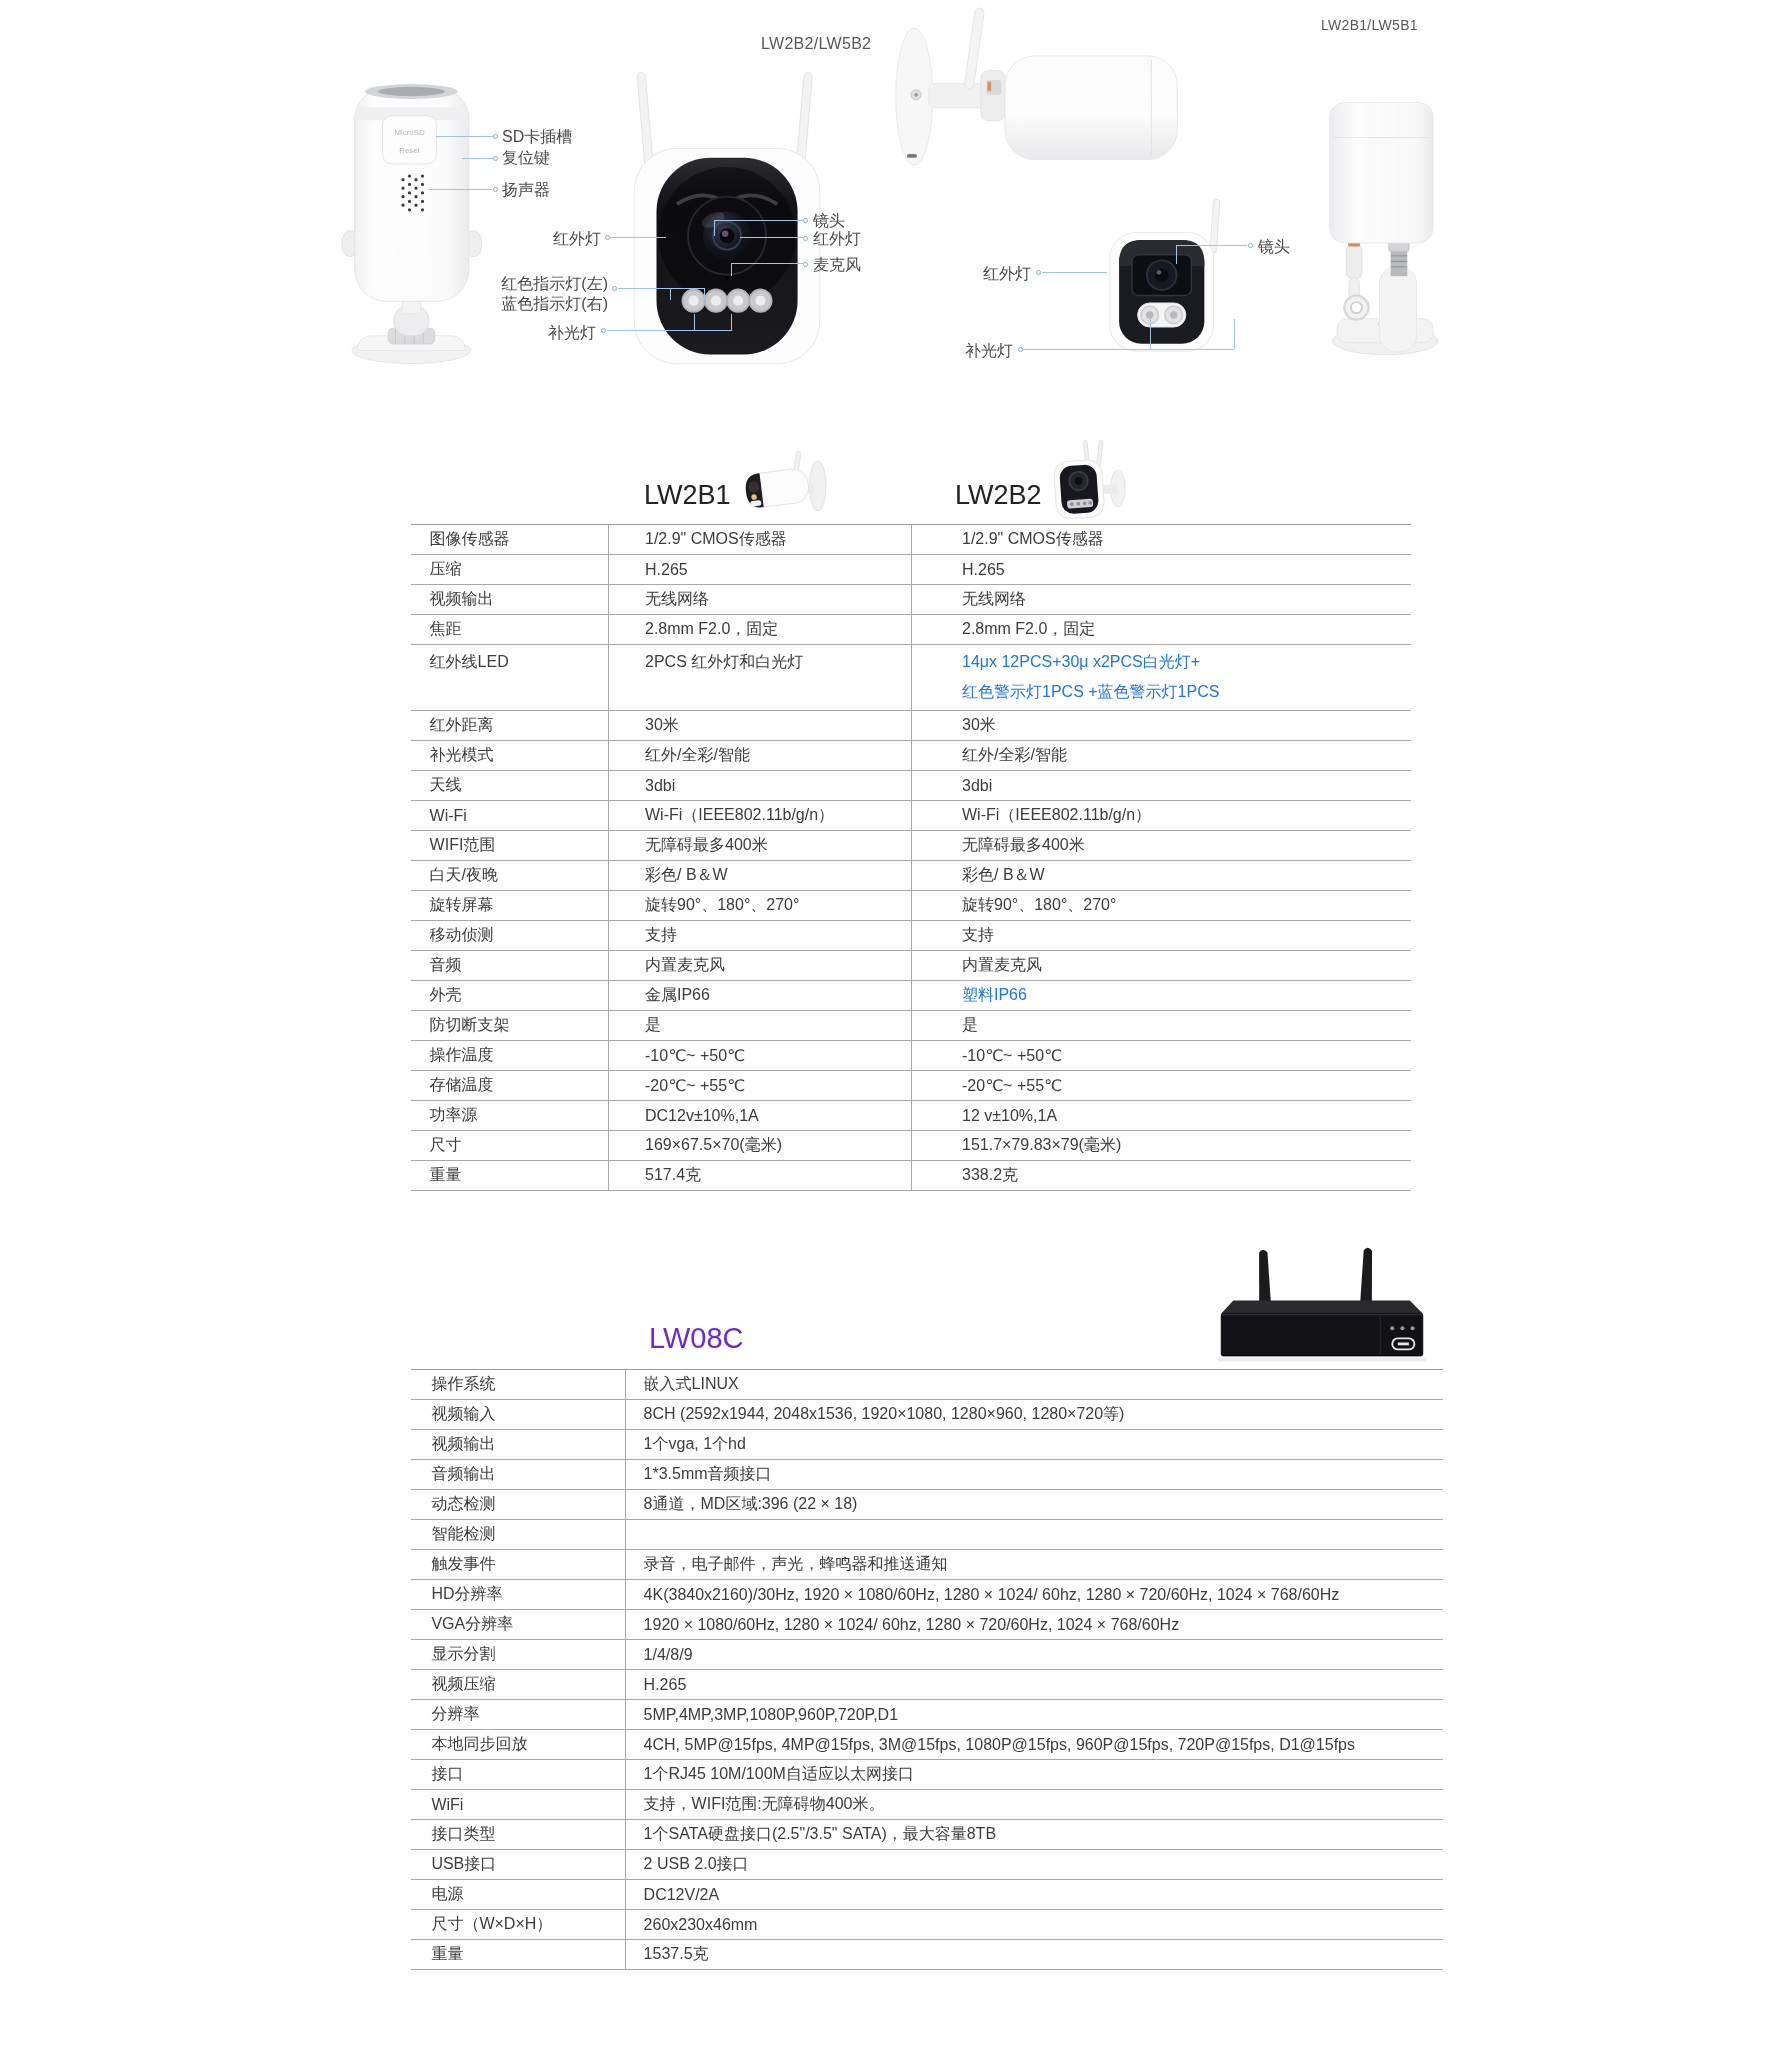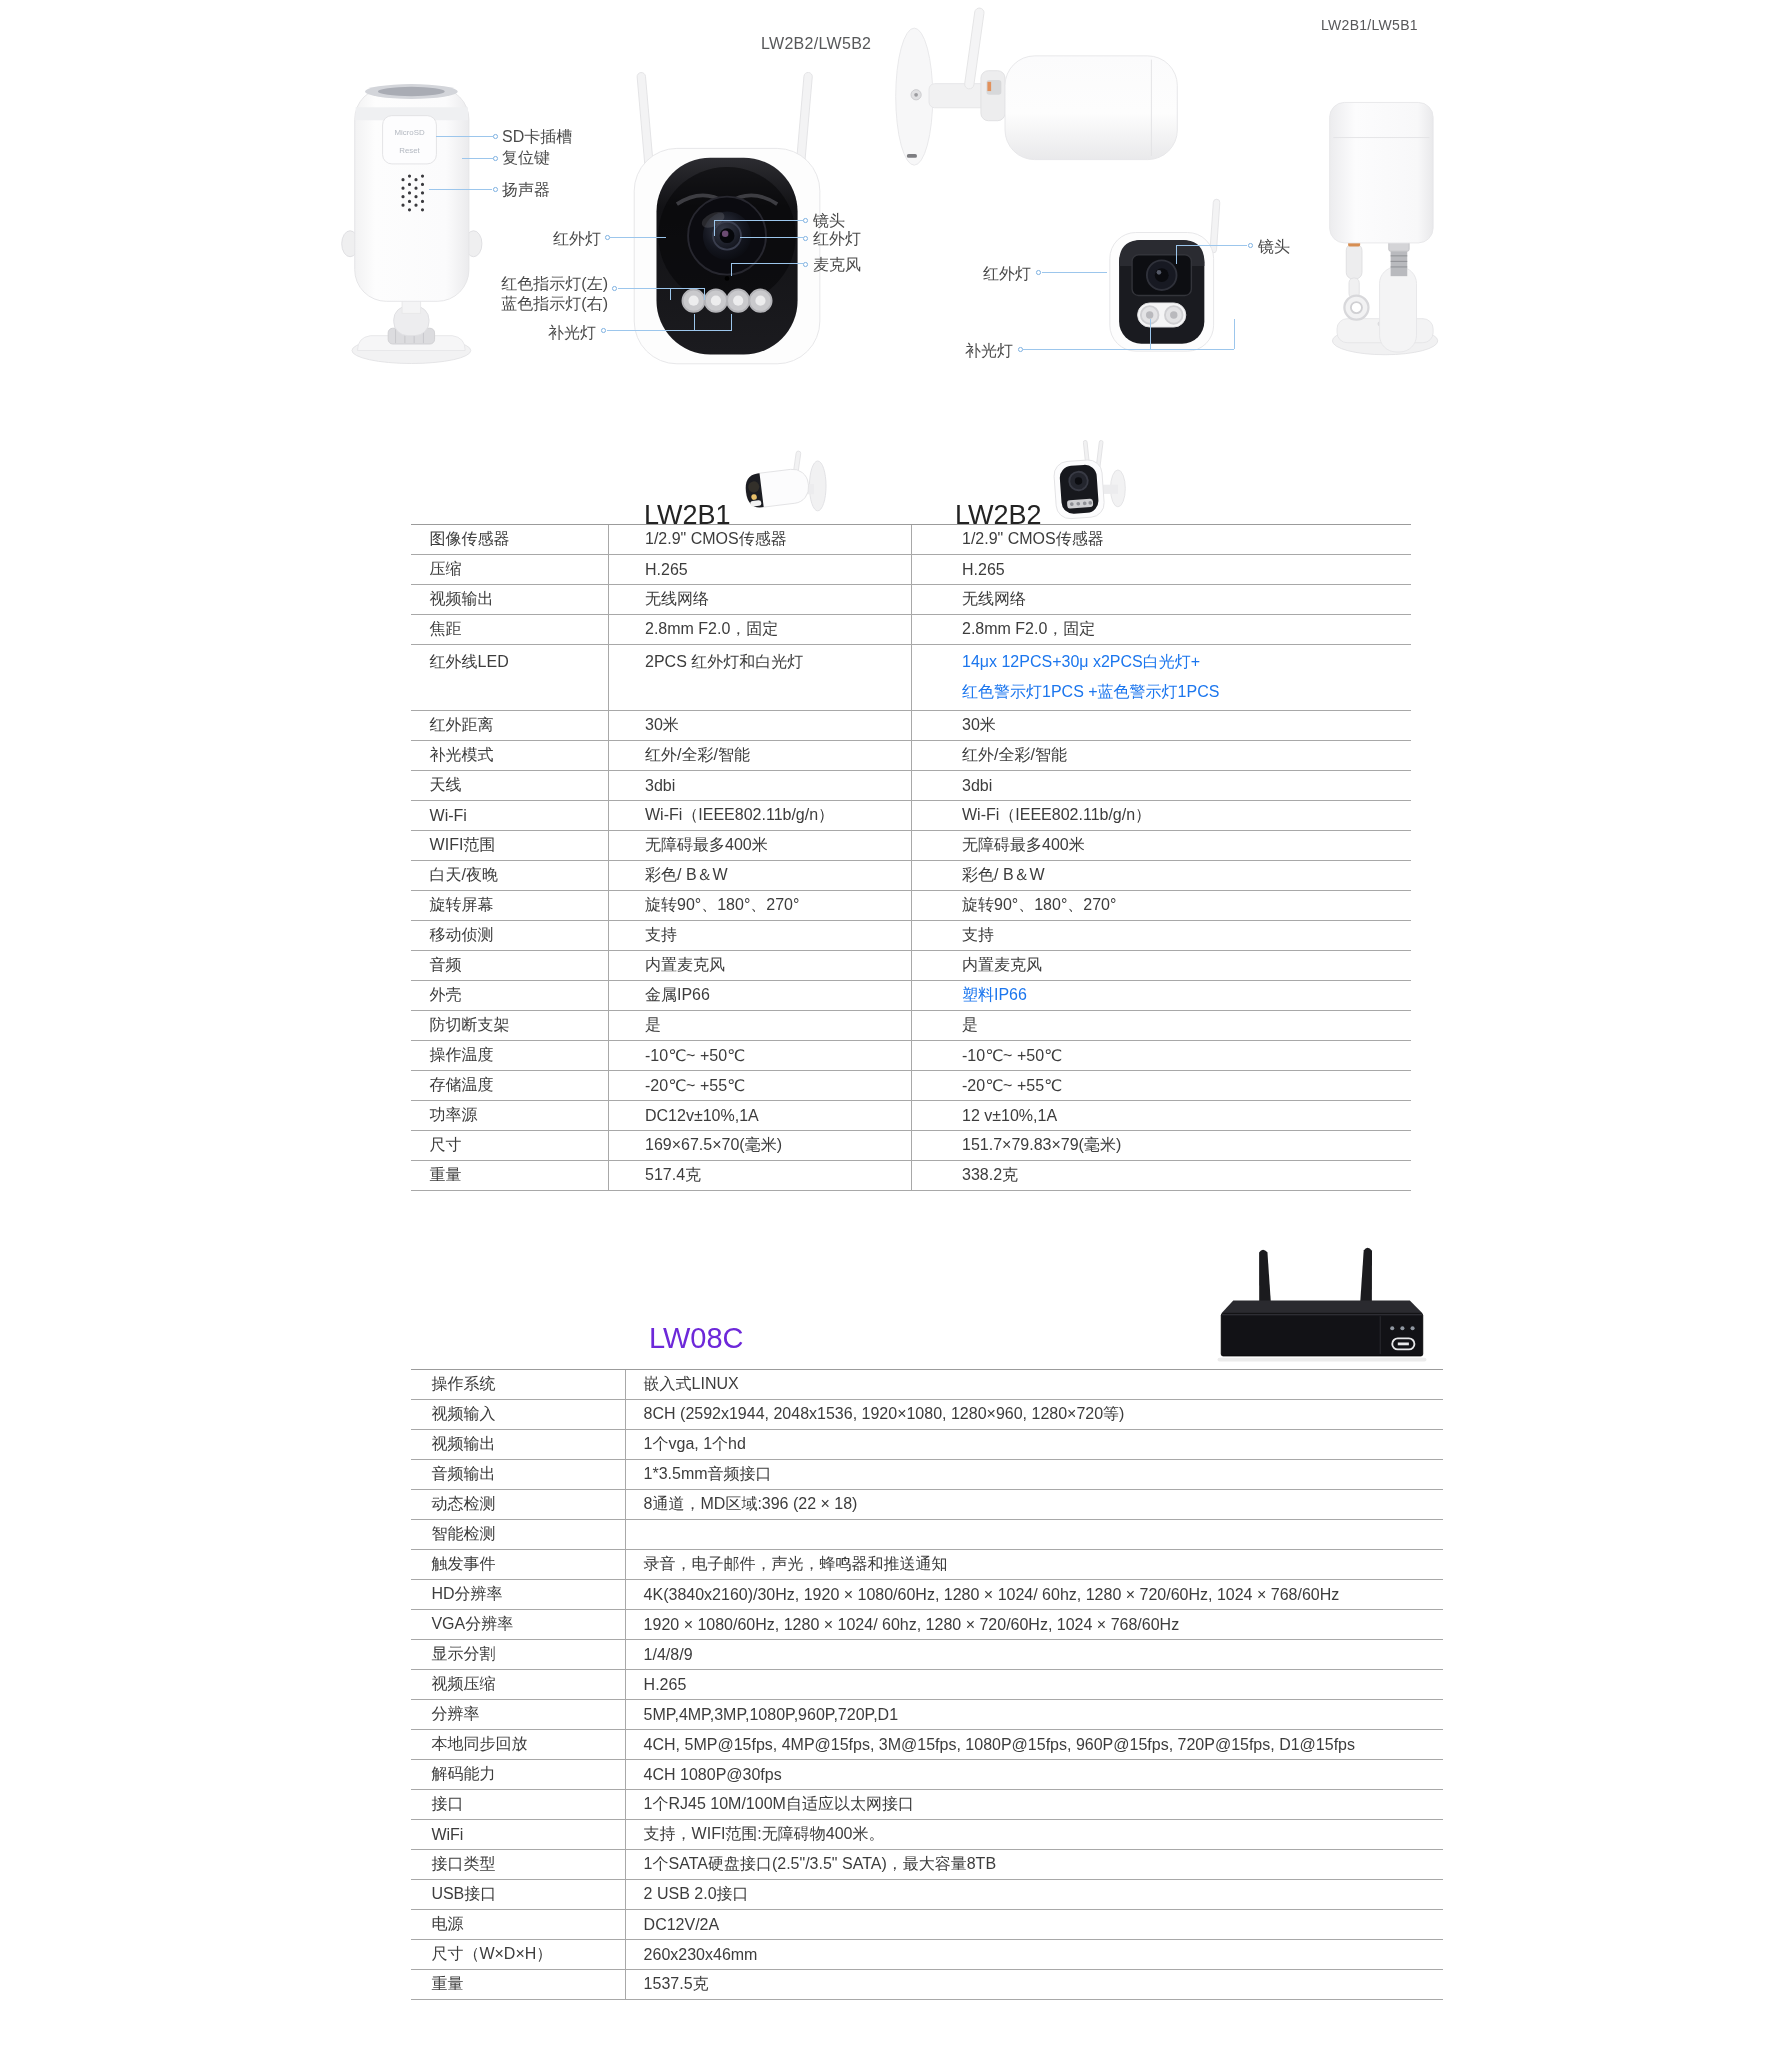--- a/index.html
+++ b/index.html
@@ -22,21 +22,21 @@
   .spec-row.tall .cell{padding-top:6.5px;}
   .vline{position:absolute;top:0;bottom:0;width:0.9px;background:#a8a8a8;}
   .cell{box-sizing:border-box;}
   .t1 .c0{width:197px;padding-left:18.6px;}
   .t1 .c1{width:303px;padding-left:37px;}
   .t1 .c2{flex:1;padding-left:51px;}
   .t2 .c0{width:214px;padding-left:20.4px;}
   .t2 .c1{flex:1;padding-left:18.6px;}
   .blue{color:#1b76ee;}
   .blue .l2{margin-top:9.3px;}
-  .tbl-header{position:absolute;font-size:27px;color:#232323;font-weight:400;margin-top:20px;}
+  .tbl-header{position:absolute;font-size:27px;color:#232323;font-weight:400;}
   .nvr-title{position:absolute;font-size:29px;color:#6d28d9;}
   svg{display:block;}
 </style>
 </head>
 <body>
 
 <div class="page">
 
   <div class="model-title" style="left:761px;top:35px;font-size:16px;text-align:right;">LW2B2/LW5B2</div>
   <div class="model-title" style="left:1321px;top:16.7px;font-size:14px;">LW2B1/LW5B1</div>
@@ -499,24 +499,20 @@
   </div>
         <div class="spec-row">
     <div class="cell c0">分辨率</div>
     <div class="cell c1">5MP,4MP,3MP,1080P,960P,720P,D1</div>
   </div>
         <div class="spec-row">
     <div class="cell c0">本地同步回放</div>
     <div class="cell c1">4CH, 5MP@15fps, 4MP@15fps, 3M@15fps, 1080P@15fps, 960P@15fps, 720P@15fps, D1@15fps</div>
   </div>
         <div class="spec-row">
-    <div class="cell c0">解码能力</div>
-    <div class="cell c1">4CH 1080P@30fps</div>
-  </div>
-        <div class="spec-row">
     <div class="cell c0">接口</div>
     <div class="cell c1">1个RJ45 10M/100M自适应以太网接口</div>
   </div>
         <div class="spec-row">
     <div class="cell c0">WiFi</div>
     <div class="cell c1">支持，WIFI范围:无障碍物400米。</div>
   </div>
         <div class="spec-row">
     <div class="cell c0">接口类型</div>
     <div class="cell c1">1个SATA硬盘接口(2.5"/3.5" SATA)，最大容量8TB</div>

